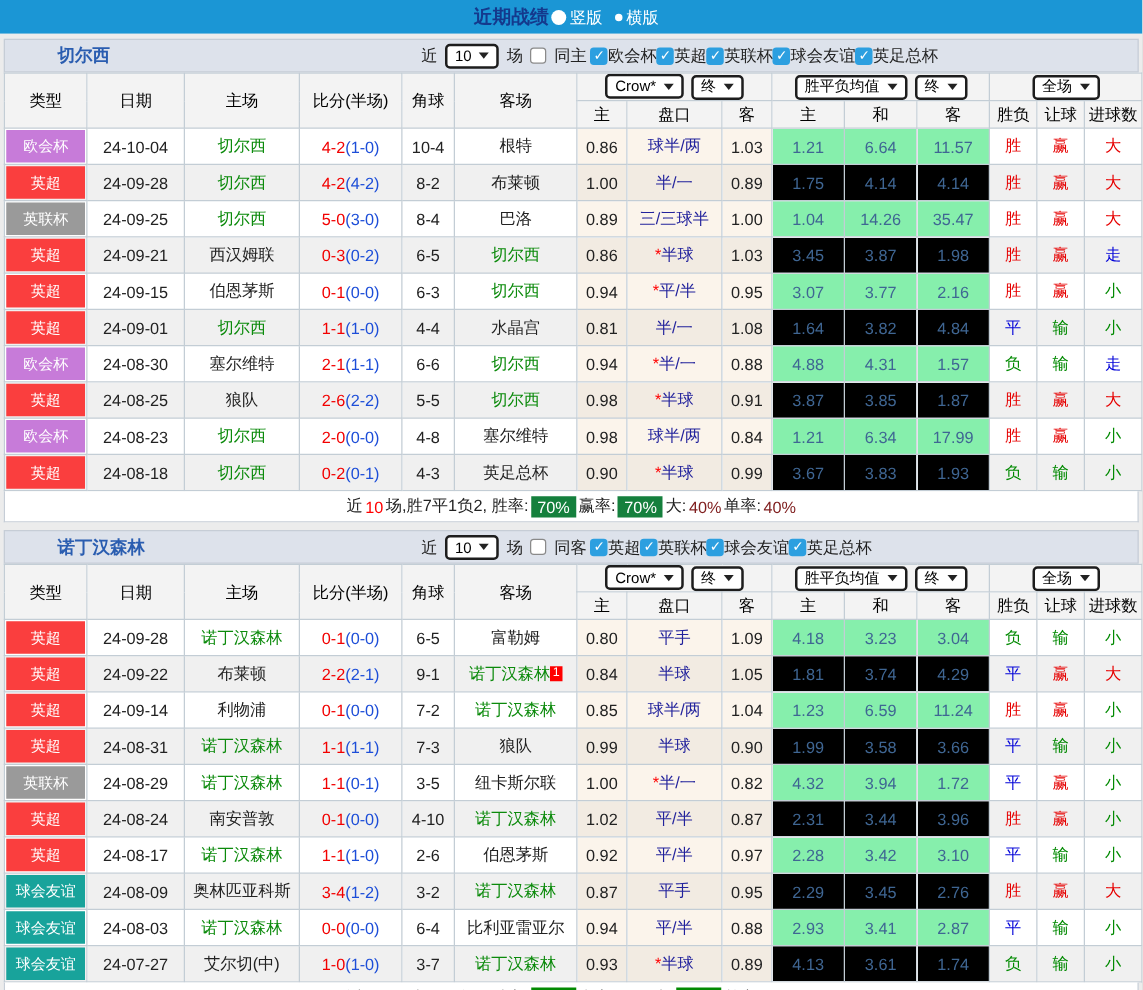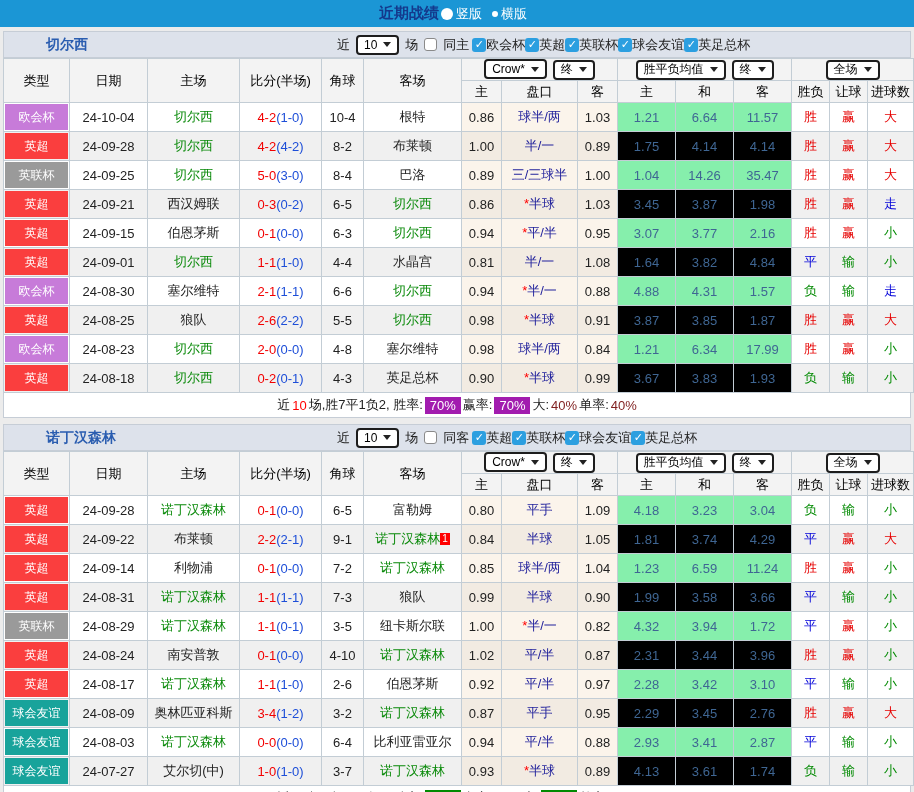--- a/index.html
+++ b/index.html
@@ -44,21 +44,21 @@
   .score-half { color:#1d4ed8; }
   .team-self { color:#0b8a0b; }
   .handicap-text { color:#22229c; }
   .star { color:#f00; }
   .away-tag { display:inline-block; background:#f00; color:#fff; font-size:10px; line-height:12px; padding:0 2px; vertical-align:top; margin-top:3px; }
 
   .summary { height:25px; background:#fff; border:1px solid #c6cdd6; border-top:none; display:flex; align-items:center; justify-content:center; font-size:13px; color:#222; }
   .summary span { margin:0 1px; }
   .seg-red { color:#f00; }
   .seg-blue { color:#7f1d1d; }
-  .seg-badge-red { background:#a21caf; color:#fff; padding:1px 5px; }
+  .seg-badge-red { background:#15803d; color:#fff; padding:1px 5px; }
   .seg-badge-green { background:#028a02; color:#fff; padding:1px 5px; }
 </style>
 </head>
 <body>
 
 <div class="page">
   <div class="topbar">
     <span class="topbar-title">近期战绩</span>
     <span class="radio filled"></span>
     <span class="radio-label">竖版</span>

